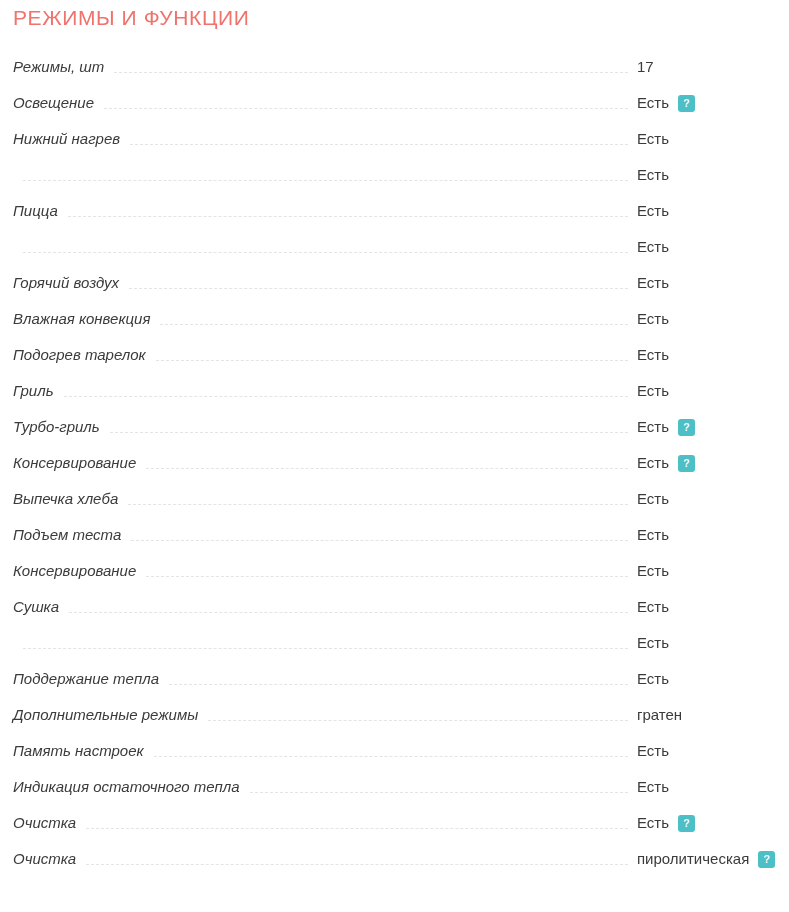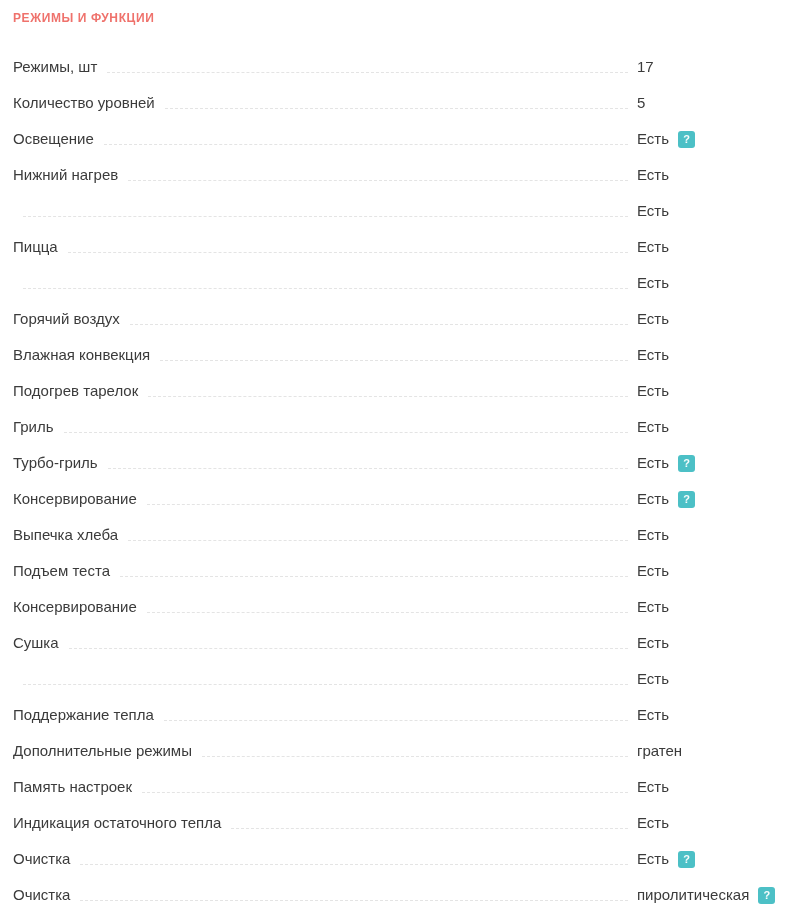--- a/index.html
+++ b/index.html
@@ -11,41 +11,42 @@
   *{box-sizing:border-box;margin:0;padding:0;}
   html,body{background:#ffffff;}
   .page{
     width:789px;height:912px;overflow:hidden;background:#ffffff;
     font-family:"Liberation Sans","DejaVu Sans",sans-serif;
     color:var(--text);
     position:relative;
   }
   .section-title{
     margin:6px 0 0 13px;
-    font-size:12px;
-    font-weight:700;
+    font-size:21px;
+    font-weight:400;
     letter-spacing:0.6px;
     color:var(--accent);
     line-height:24px;
     text-transform:uppercase;
   }
   .rows{
     margin-top:19px;
   }
   .spec-row{
     height:36px;
     display:flex;
     align-items:center;
     padding-left:13px;
   }
   .spec-label{
     flex:0 0 auto;
     font-size:15px;
     line-height:18px;
     white-space:nowrap;
+    font-style:italic;
   }
   .leader{
     flex:1 1 auto;
     height:0;
     border-bottom:1px dashed var(--leader);
     margin:0 9px 0 10px;
     transform:translateY(5px);
   }
   .value-col{
     flex:0 0 152px;
@@ -82,28 +83,20 @@
   <div class="rows">
       <div class="spec-row">
     <span class="spec-label">Режимы, шт</span>
     <span class="leader"></span>
     <span class="value-col">
       <span class="spec-value">17</span>
 
     </span>
   </div>
       <div class="spec-row">
-    <span class="spec-label">Количество уровней</span>
-    <span class="leader"></span>
-    <span class="value-col">
-      <span class="spec-value">5</span>
-
-    </span>
-  </div>
-      <div class="spec-row">
     <span class="spec-label">Освещение</span>
     <span class="leader"></span>
     <span class="value-col">
       <span class="spec-value">Есть</span>
       <span class="help-badge">?</span>
     </span>
   </div>
       <div class="spec-row">
     <span class="spec-label">Нижний нагрев</span>
     <span class="leader"></span>

